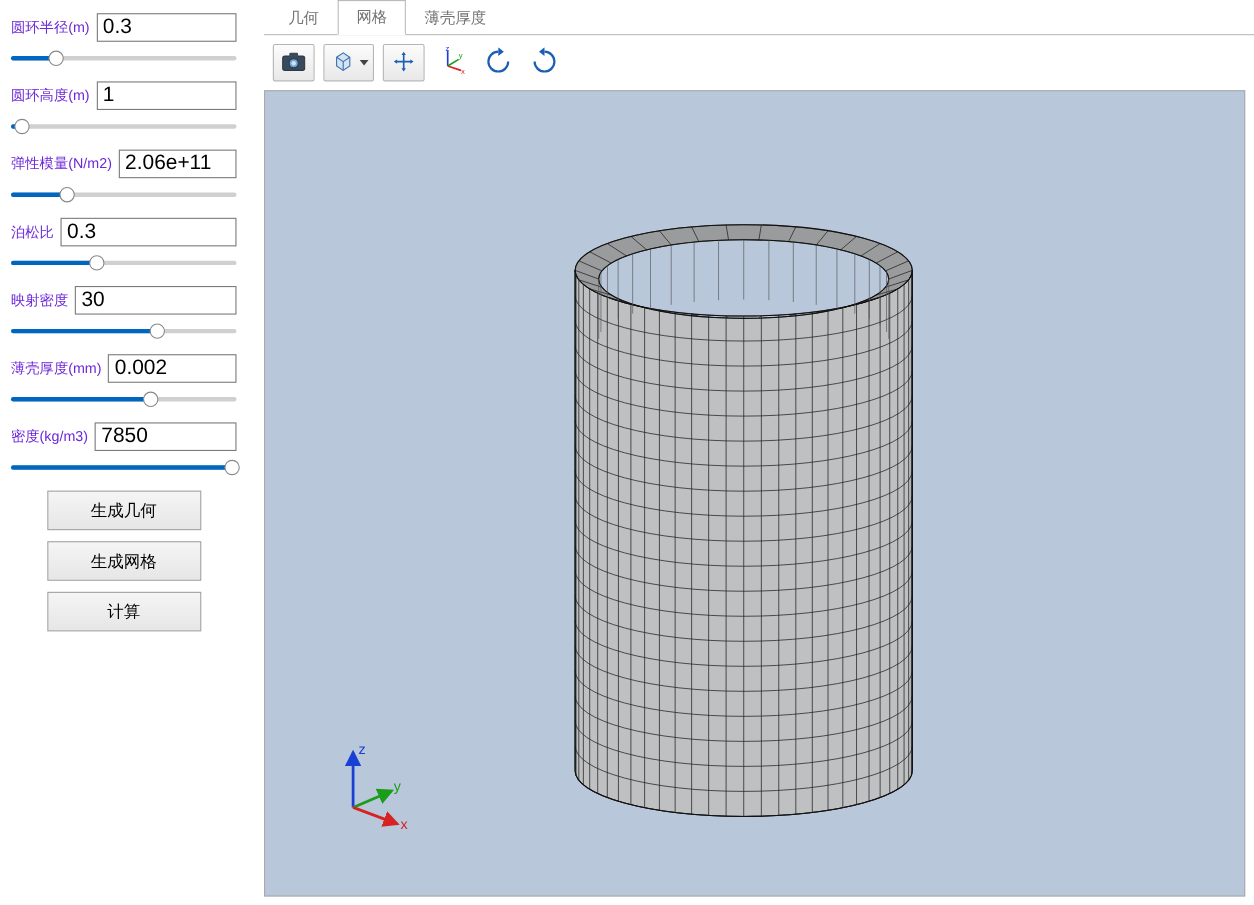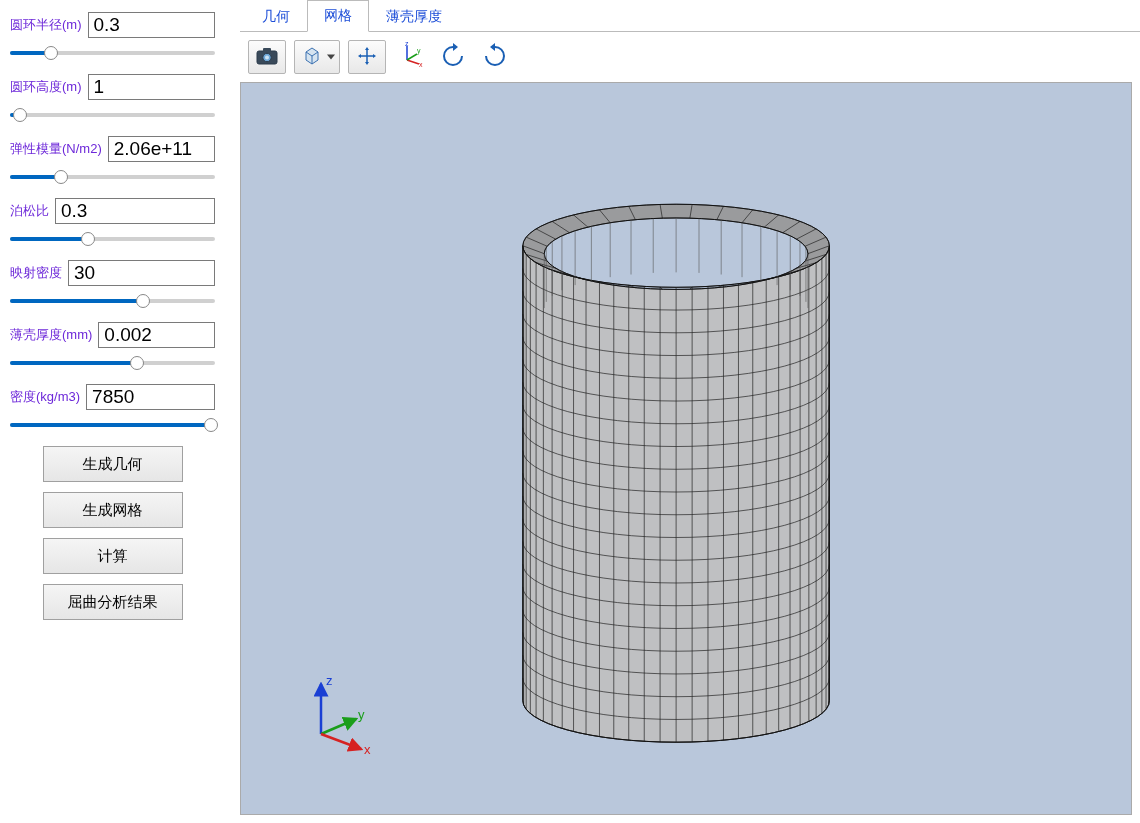--- a/index.html
+++ b/index.html
@@ -94,21 +94,21 @@
 }
 .tabs {
   display: flex;
   height: 32px;
   align-items: flex-end;
   padding-left: 5px;
 }
 .tab {
   padding: 6px 16px;
   font-size: 14px;
-  color: #1d4ed8;
+  color: #737373;
   cursor: pointer;
   border: 1px solid transparent;
   border-bottom: none;
 }
 .tab.active {
   background: #fff;
   border: 1px solid #bbb;
   border-bottom: 1px solid #fff;
   position: relative;
   z-index: 2;
@@ -257,21 +257,20 @@
         <div class="slider-fill" style="width:98%"></div>
         <div class="slider-thumb" style="left:98%"></div>
       </div>
     </div>
       </div>
     </div>
   <div class="action-buttons">
     <button class="action-btn">生成几何</button>
     <button class="action-btn">生成网格</button>
     <button class="action-btn">计算</button>
-    <button class="action-btn">屈曲分析结果</button>
   </div>
 </div>
 
 <div class="main">
   <div class="tabs" id="tabs">
       <div class="tab">几何</div>
       <div class="tab active">网格</div>
       <div class="tab">薄壳厚度</div>
     </div>
   <div class="tabs-border"></div>

